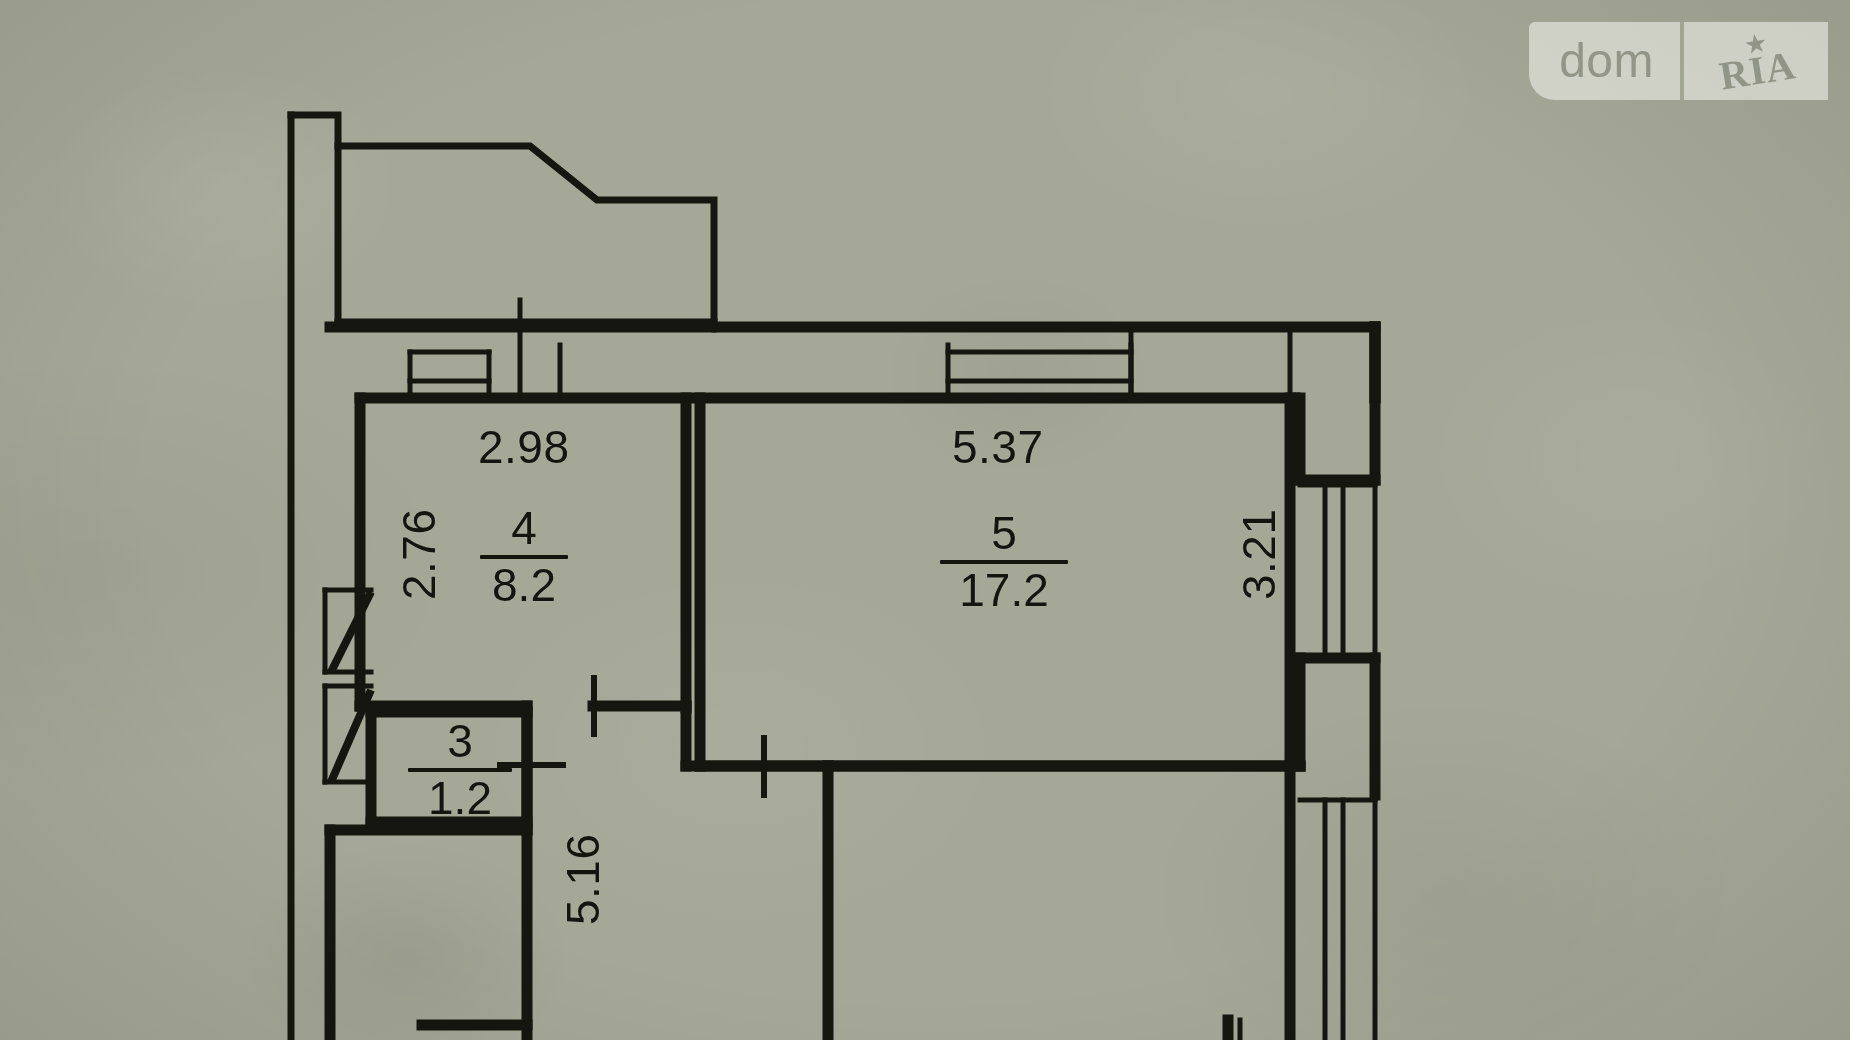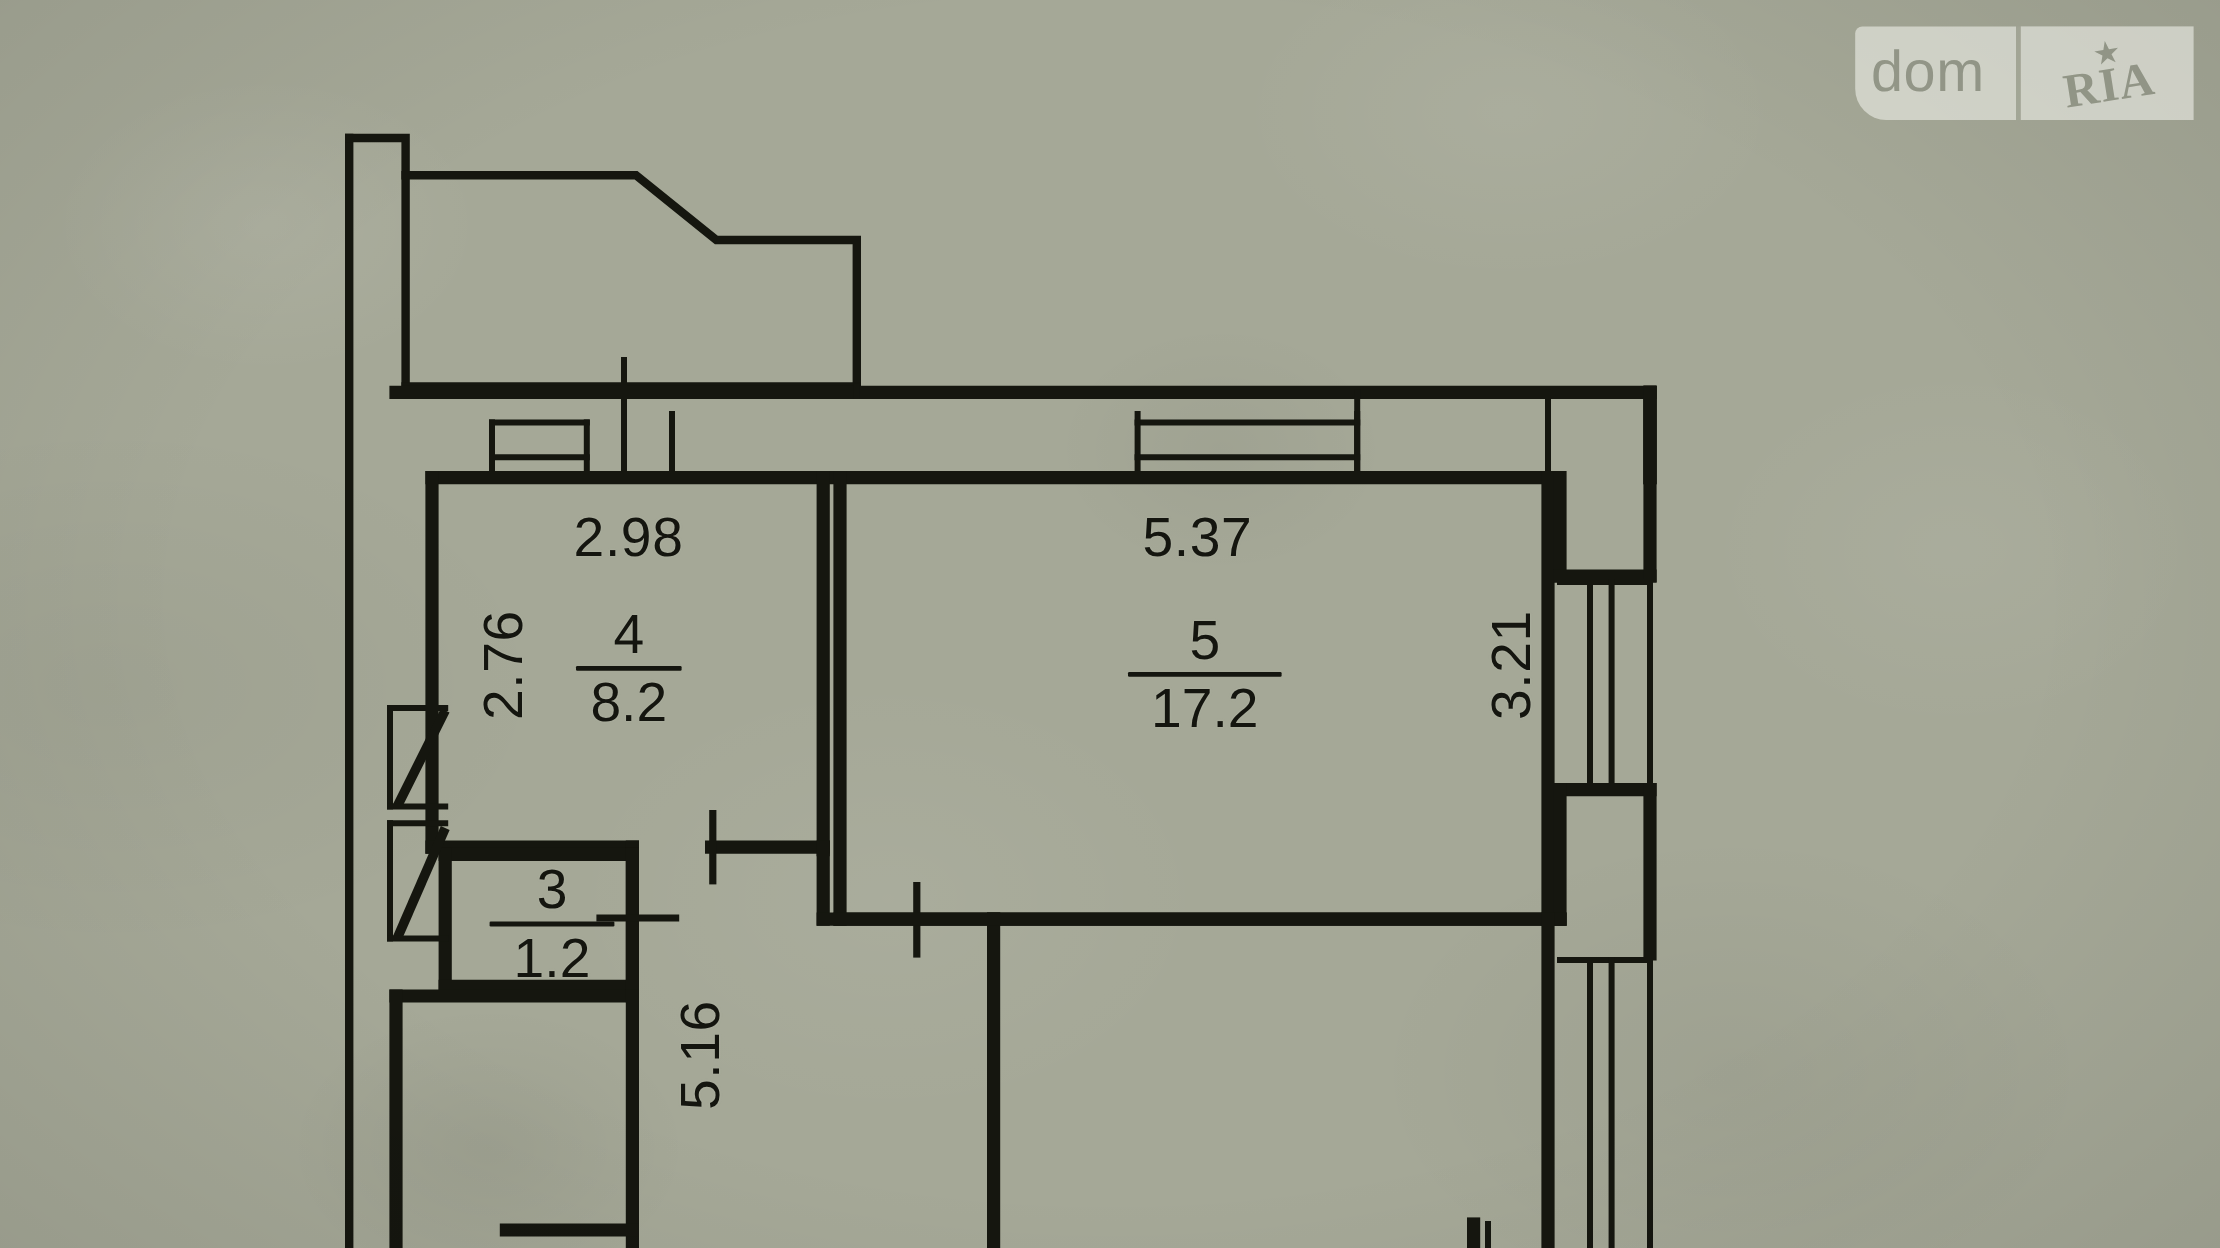--- a/index.html
+++ b/index.html
@@ -104,21 +104,21 @@
     display: flex;
     align-items: stretch;
     height: 78px;
     opacity: 0.72;
     user-select: none;
   }
   #wm-dom {
     background: rgba(243,244,238,0.80);
     border-top-left-radius: 6px;
     border-bottom-left-radius: 26px;
-    padding: 0 26px 0 13px;
+    padding: 0 26px 0 30px;
     display: flex;
     align-items: center;
     justify-content: center;
   }
   #wm-dom-text {
     font-size: 48px;
     color: #8d9183;
     font-family: "Liberation Sans", sans-serif;
     letter-spacing: 0.5px;
     line-height: 1;

